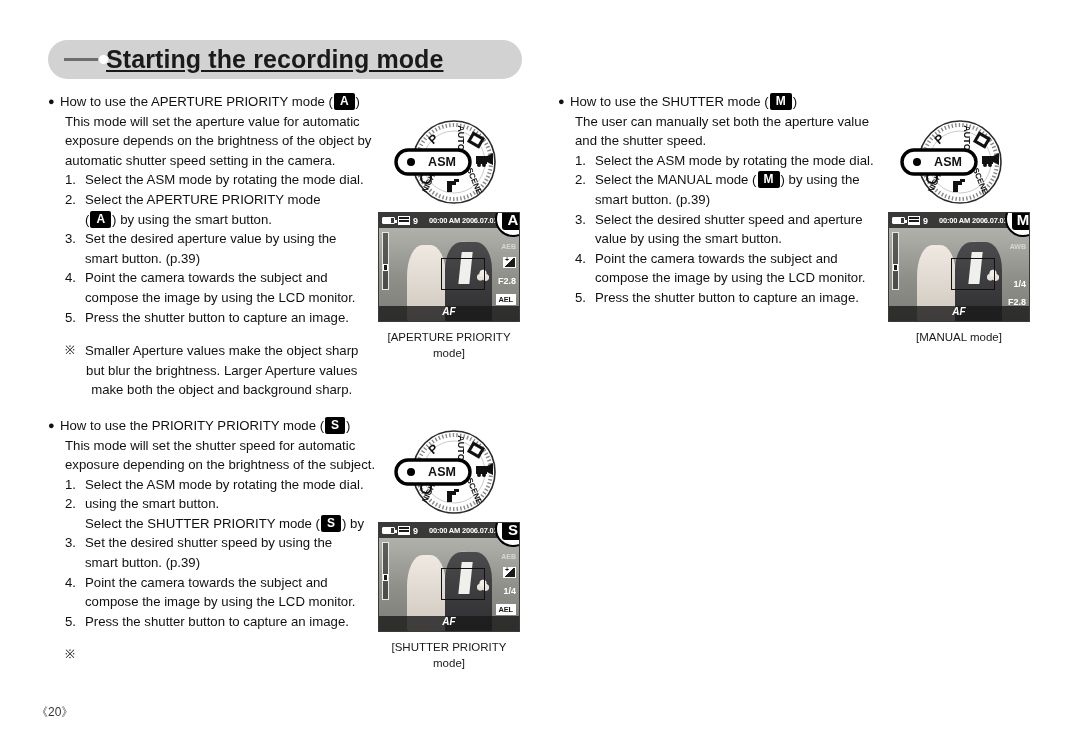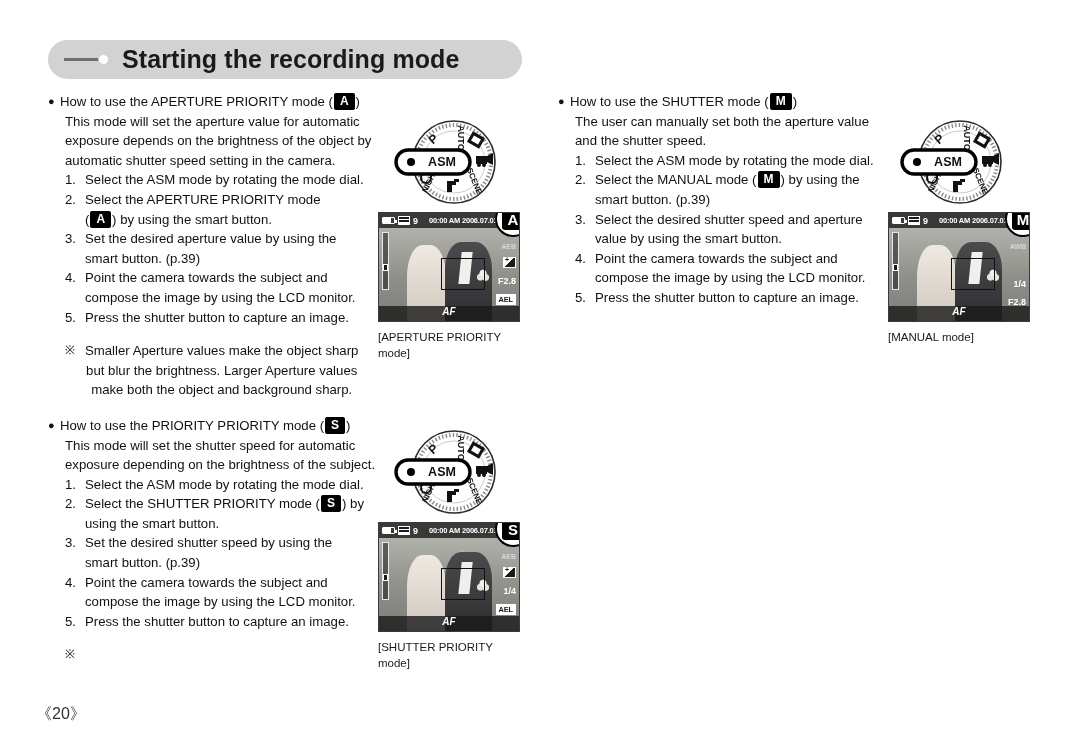--- a/index.html
+++ b/index.html
@@ -31,26 +31,26 @@
   }
   .header-dot {
     position: absolute;
     right: -3px; top: -4px;
     width: 11px; height: 11px;
     border-radius: 50%;
     background: #ffffff;
     border: 1px solid #d2d2d2;
   }
   .header-title {
-    margin-left: 16px;
     font-size: 25px;
     font-weight: bold;
     letter-spacing: 0.1px;
     color: #1a1a1a;
     white-space: nowrap;
+    text-decoration: underline;
   }
 
   
   .col { position: absolute; font-size: 13.2px; line-height: 19.6px; }
   .col-left  { left: 48px;  top: 92px; width: 330px; }
   .col-right { left: 558px; top: 92px; width: 340px; }
 
   .blk { margin-bottom: 0; }
 
   .bullet-row {
@@ -337,32 +337,32 @@
     color: #fff;
     font-size: 15px;
     font-weight: bold;
     display: flex;
     align-items: center;
     justify-content: center;
     font-style: normal;
   }
   .lcd-caption {
     width: 142px;
-    text-align: left;
+    text-align: center;
     font-size: 11.5px;
     line-height: 16px;
     margin-top: 7px;
     color: #1a1a1a;
   }
 
   
   .pagenum {
     position: absolute;
     left: 36px; top: 704px;
-    font-size: 16px;
+    font-size: 12px;
     color: #333;
     text-align: right;
   }
 </style>
 </head>
 <body>
 
 <div class="page">
 
   <div class="header">
@@ -442,22 +442,22 @@
       <ol class="steps">
         <li>
           <span class="stepnum">1.</span>
           <span class="steptext">
               <span class="cont">Select the ASM mode by rotating the mode dial.</span>
             </span>
         </li>
         <li>
           <span class="stepnum">2.</span>
           <span class="steptext">
+            <span class="cont">using the smart button.</span>
             <span class="cont"><span>Select the SHUTTER PRIORITY mode (</span><span class="chip">S</span><span>) by</span></span>
-            <span class="cont">using the smart button.</span>
           </span>
         </li>
         <li>
           <span class="stepnum">3.</span>
           <span class="steptext">
             <span class="cont">Set the desired shutter speed by using the</span>
             <span class="cont">smart button. (p.39)</span>
           </span>
         </li>
         <li>

